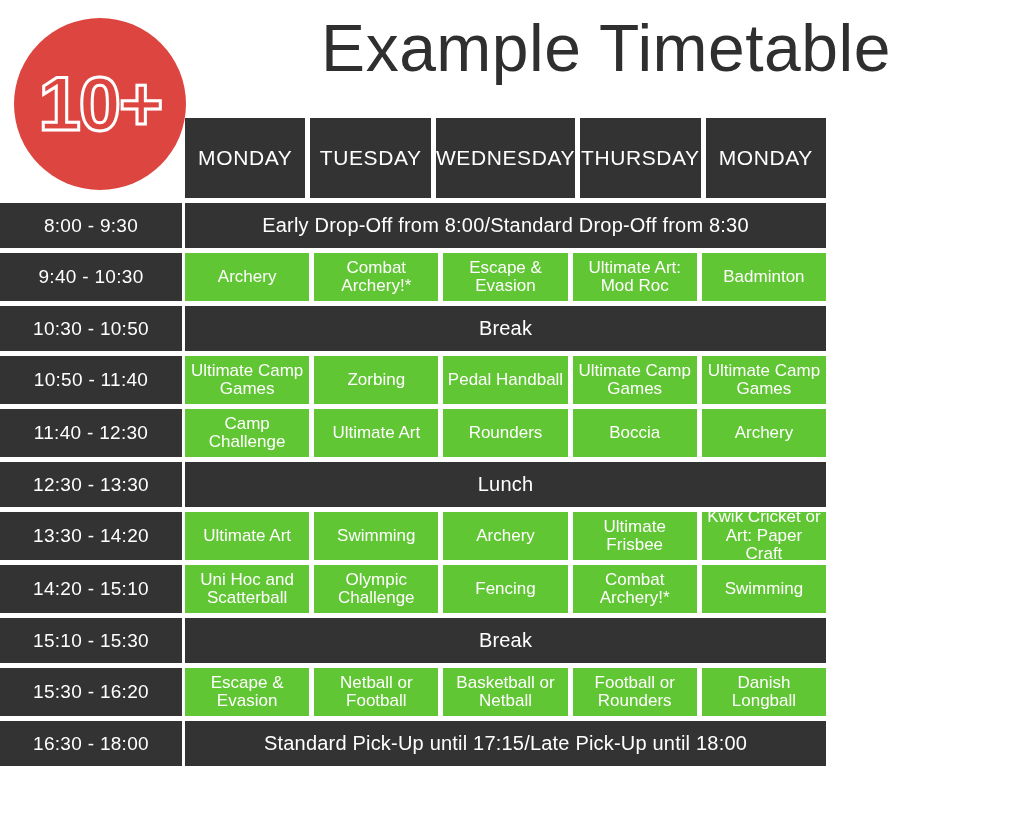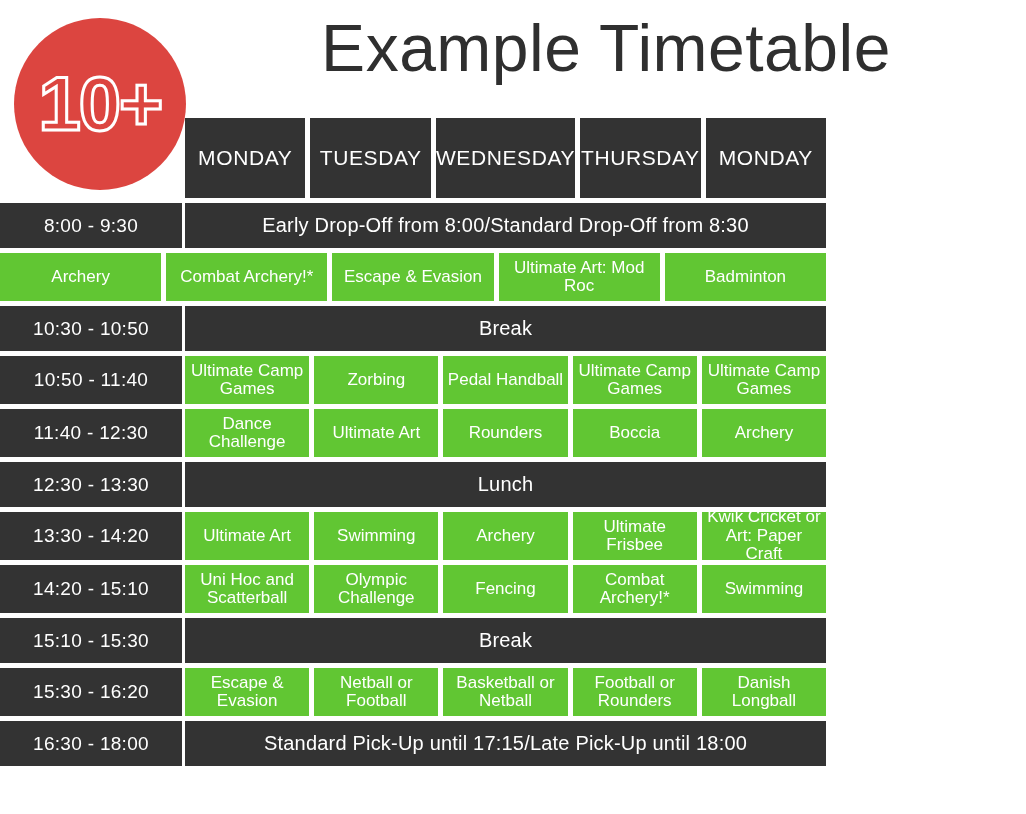--- a/index.html
+++ b/index.html
@@ -170,20 +170,21 @@
     <div class="header-cell">THURSDAY</div>
     <div class="header-cell">MONDAY</div>
   </div>
 
   <div class="row banner-row">
     <div class="time-cell">8:00 - 9:30</div>
     <div class="banner">Early Drop-Off from 8:00/Standard Drop-Off from 8:30</div>
   </div>
 
   <div class="row activity-row">
+    <div class="time-cell">9:40 - 10:30</div>
     <div class="cell">Archery</div>
     <div class="cell">Combat Archery!*</div>
     <div class="cell">Escape &amp; Evasion</div>
     <div class="cell">Ultimate Art: Mod Roc</div>
     <div class="cell">Badminton</div>
   </div>
 
   <div class="row banner-row">
     <div class="time-cell">10:30 - 10:50</div>
     <div class="banner">Break</div>
@@ -193,21 +194,21 @@
     <div class="time-cell">10:50 - 11:40</div>
     <div class="cell">Ultimate Camp Games</div>
     <div class="cell">Zorbing</div>
     <div class="cell">Pedal Handball</div>
     <div class="cell">Ultimate Camp Games</div>
     <div class="cell">Ultimate Camp Games</div>
   </div>
 
   <div class="row activity-row">
     <div class="time-cell">11:40 - 12:30</div>
-    <div class="cell">Dance Challenge</div>
+    <div class="cell">Camp Challenge</div>
     <div class="cell">Ultimate Art</div>
     <div class="cell">Rounders</div>
     <div class="cell">Boccia</div>
     <div class="cell">Archery</div>
   </div>
 
   <div class="row banner-row">
     <div class="time-cell">12:30 - 13:30</div>
     <div class="banner">Lunch</div>
   </div>

